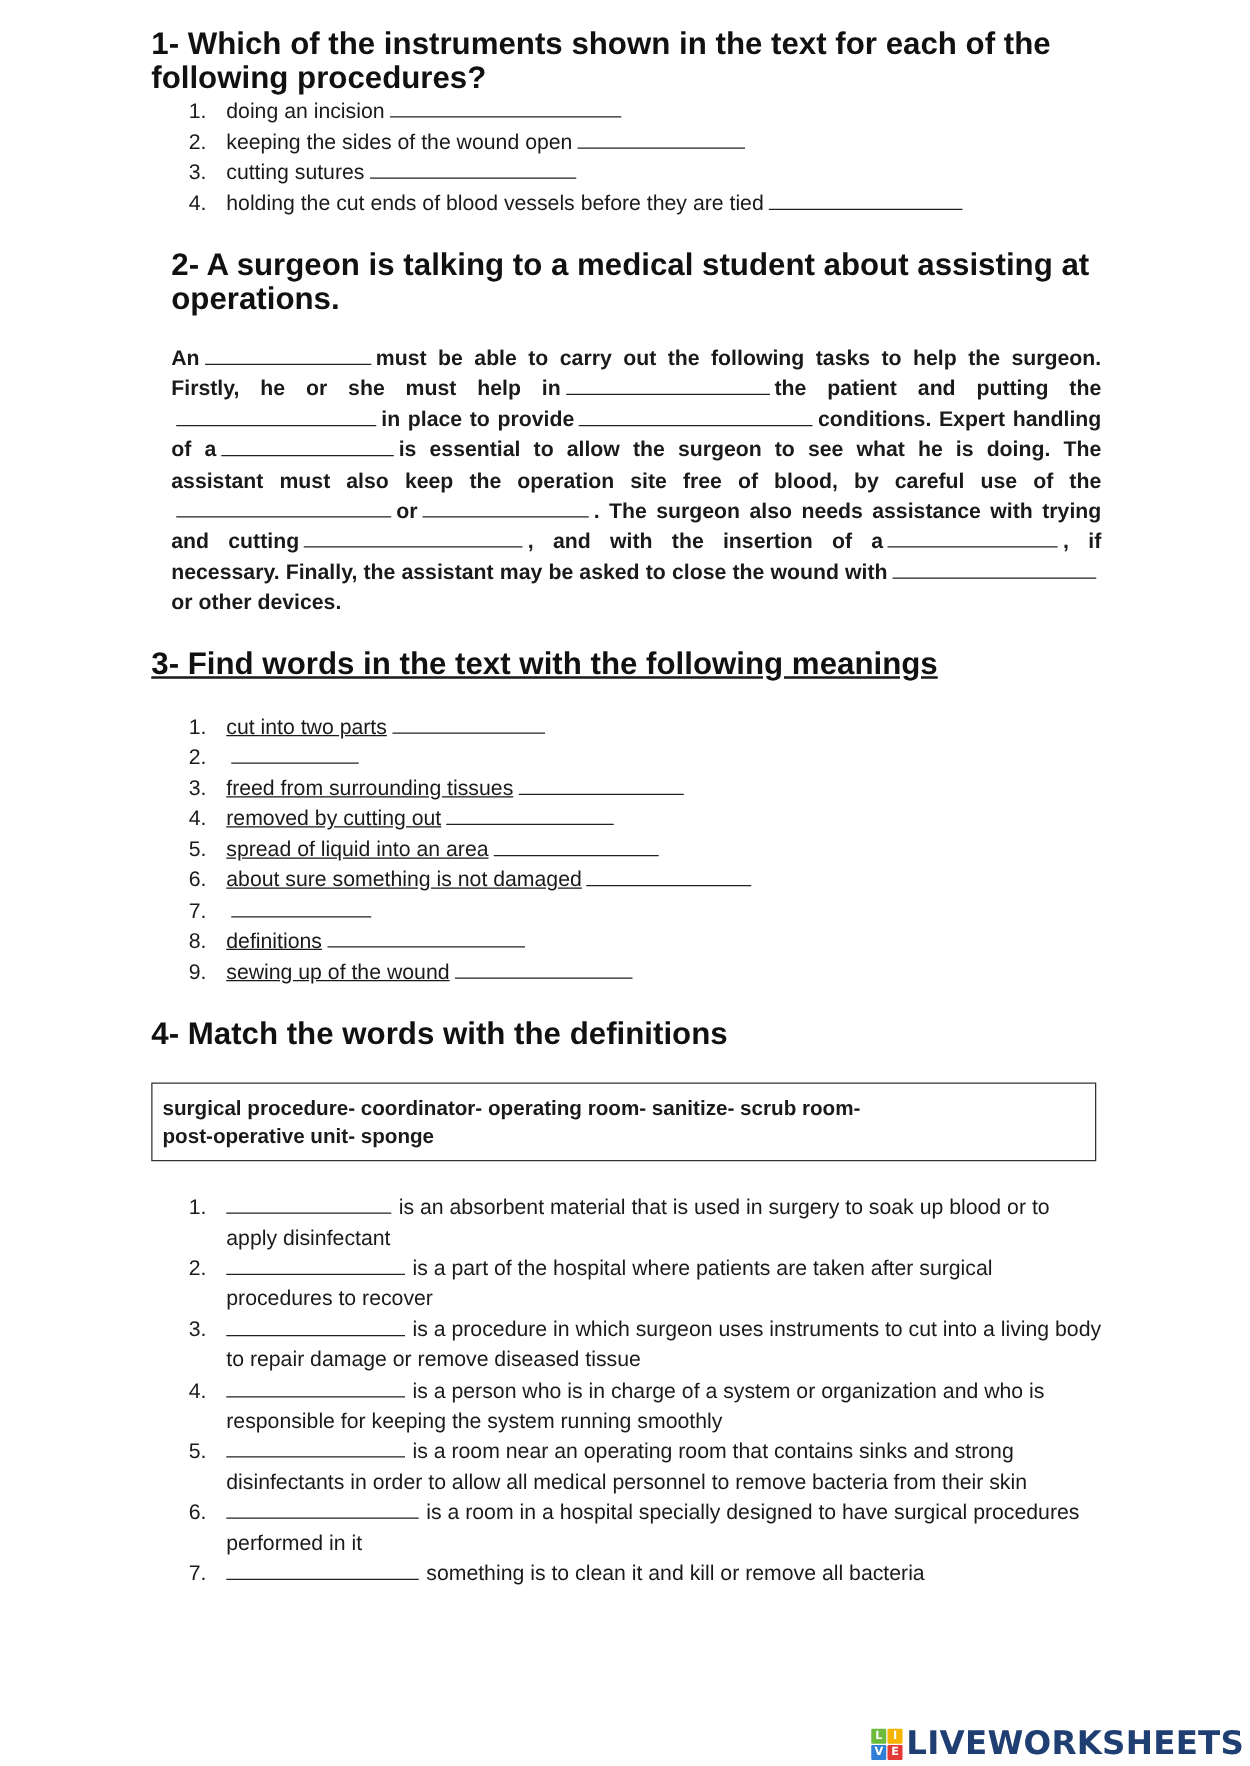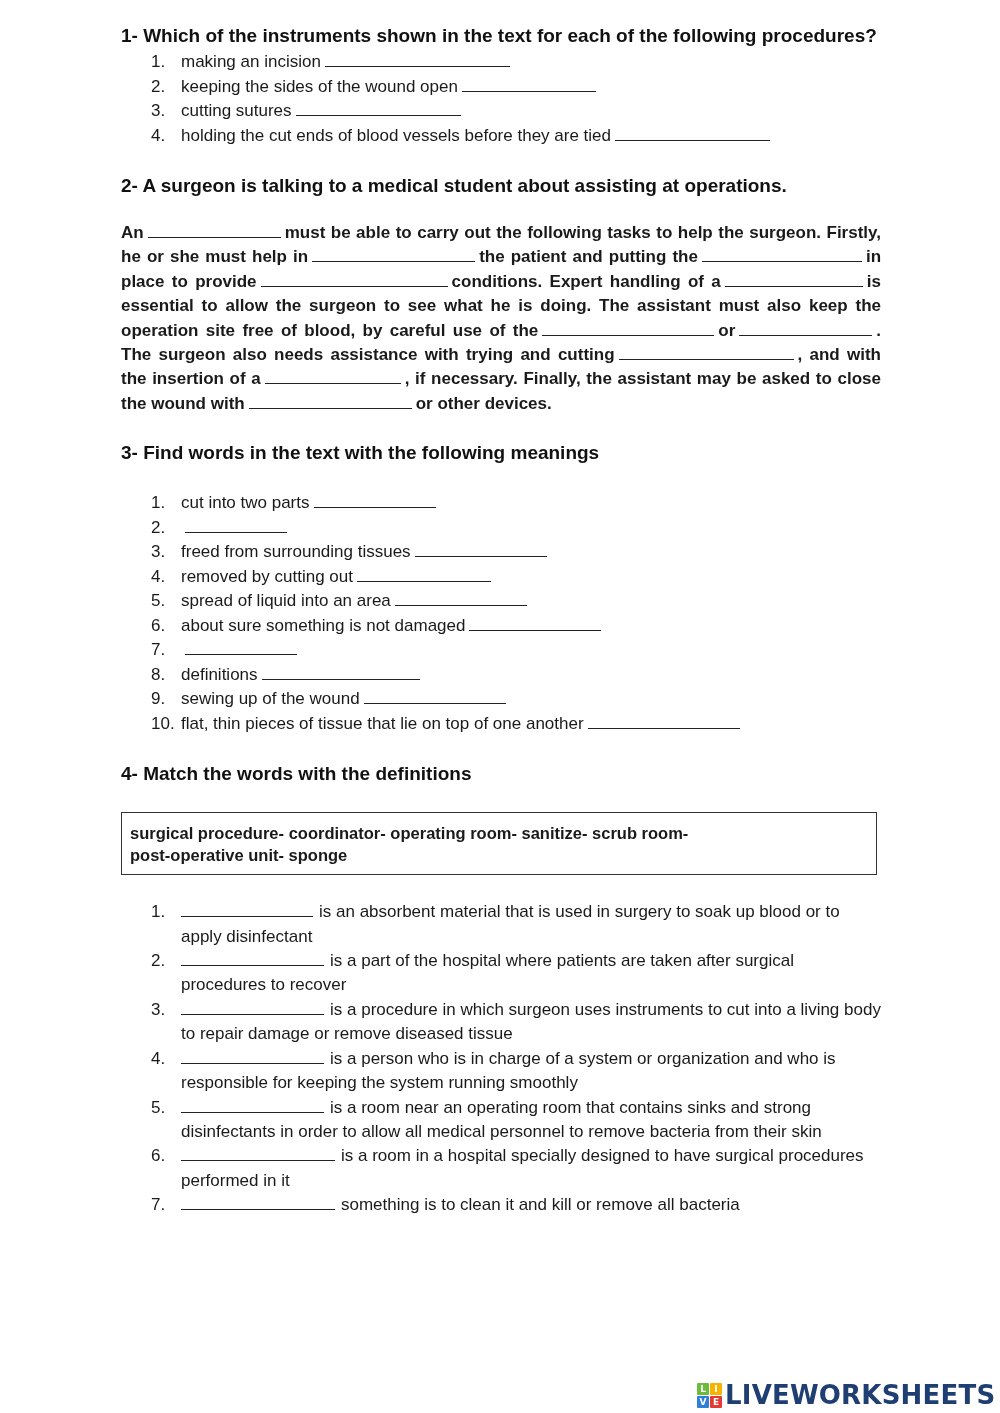--- a/index.html
+++ b/index.html
@@ -2,33 +2,33 @@
 <html><head>
   <meta charset="utf-8">
   <style>
     html, body { margin: 0; padding: 0; background: #ffffff; }
     body {
       width: 1000px; height: 1413px; position: relative; overflow: hidden;
       font-family: "Liberation Sans", sans-serif; color: #1a1a1a;
     }
     .page { position: absolute; left: 121px; top: 22px; width: 760px; }
     h2 {
-      font-size: 19px; font-weight: bold; margin: 0; line-height: 27px; color: #111;
+      font-size: 25px; font-weight: bold; margin: 0; line-height: 27px; color: #111;
     }
     .ol { list-style: none; margin: 0; padding: 0; }
     .ol li { position: relative; padding-left: 60px; font-size: 17px; line-height: 24.5px; }
     .ol li .num { position: absolute; left: 30px; }
     .blank { display: inline-block; border-bottom: 1.4px solid #222; height: 14px; vertical-align: baseline; margin-left: 4px; }
     .para { font-size: 17px; line-height: 24.4px; margin: 0; text-align: justify; font-weight: bold; }
     .para .blank { margin: 0 4px; }
     .s1 { margin-top: 0; }
     .s1 .ol { margin-top: 1px; }
-    .s2 { margin-top: 24px; }
+    .s2 { margin-top: 24px; margin-left: 16px; }
     .s2 .para { margin-top: 22px; }
-    .s3 { margin-top: 23px; }
+    .s3 { margin-top: 23px; text-decoration: underline; }
     .s3 .ol { margin-top: 25px; }
     .s4 { margin-top: 24px; }
     .wordbox {
       margin-top: 25px; border: 1.5px solid #333; padding: 9px 8px 8px 8px;
       font-size: 16.5px; font-weight: bold; line-height: 22px; width: 738px;
     }
     .s4 .ol { margin-top: 25px; }
     .s4 .ol li { line-height: 24.4px; }
     .s5 { margin-top: 24px; }
     .logo {
@@ -39,21 +39,21 @@
     .logo-text { font-family: "DejaVu Sans", sans-serif; font-weight: bold; font-size: 26px; color: #1f3f73; letter-spacing: 0.2px; }
   </style>
 </head>
 <body>
 
 <div class="page">
 
   <section class="s1">
     <h2>1- Which of the instruments shown in the text for each of the following procedures?</h2>
     <ul class="ol" id="s1-list">
-        <li><span class="num">1.</span><span>making an incision</span><span class="blank" style="width: 185px;"></span></li>
+        <li><span class="num">1.</span><span>doing an incision</span><span class="blank" style="width: 185px;"></span></li>
         <li><span class="num">2.</span><span>keeping the sides of the wound open</span><span class="blank" style="width: 134px;"></span></li>
         <li><span class="num">3.</span><span>cutting sutures</span><span class="blank" style="width: 165px;"></span></li>
         <li><span class="num">4.</span><span>holding the cut ends of blood vessels before they are tied</span><span class="blank" style="width: 155px;"></span></li>
       </ul>
   </section>
 
   <section class="s2">
     <h2>
       <span>2- A surgeon is talking to a medical student about assisting at operations.</span><br>
     </h2>
@@ -65,21 +65,20 @@
     <ul class="ol" id="s3-list">
         <li><span class="num">1.</span><span>cut into two parts</span><span class="blank" style="width: 122px;"></span></li>
         <li><span class="num">2.</span><span class="blank" style="width: 102px;"></span></li>
         <li><span class="num">3.</span><span>freed from surrounding tissues</span><span class="blank" style="width: 132px;"></span></li>
         <li><span class="num">4.</span><span>removed by cutting out</span><span class="blank" style="width: 134px;"></span></li>
         <li><span class="num">5.</span><span>spread of liquid into an area</span><span class="blank" style="width: 132px;"></span></li>
         <li><span class="num">6.</span><span>about sure something is not damaged</span><span class="blank" style="width: 132px;"></span></li>
         <li><span class="num">7.</span><span class="blank" style="width: 112px;"></span></li>
         <li><span class="num">8.</span><span>definitions</span><span class="blank" style="width: 158px;"></span></li>
         <li><span class="num">9.</span><span>sewing up of the wound</span><span class="blank" style="width: 142px;"></span></li>
-        <li><span class="num">10.</span><span>flat, thin pieces of tissue that lie on top of one another</span><span class="blank" style="width: 152px;"></span></li>
       </ul>
   </section>
 
   <section class="s4">
     <h2>4- Match the words with the definitions</h2>
     <div class="wordbox">
       <span>surgical procedure- coordinator- operating room-  sanitize- scrub room-</span><br>
       <span>post-operative unit- sponge</span>
     </div>
     <ul class="ol" id="s4-list">

